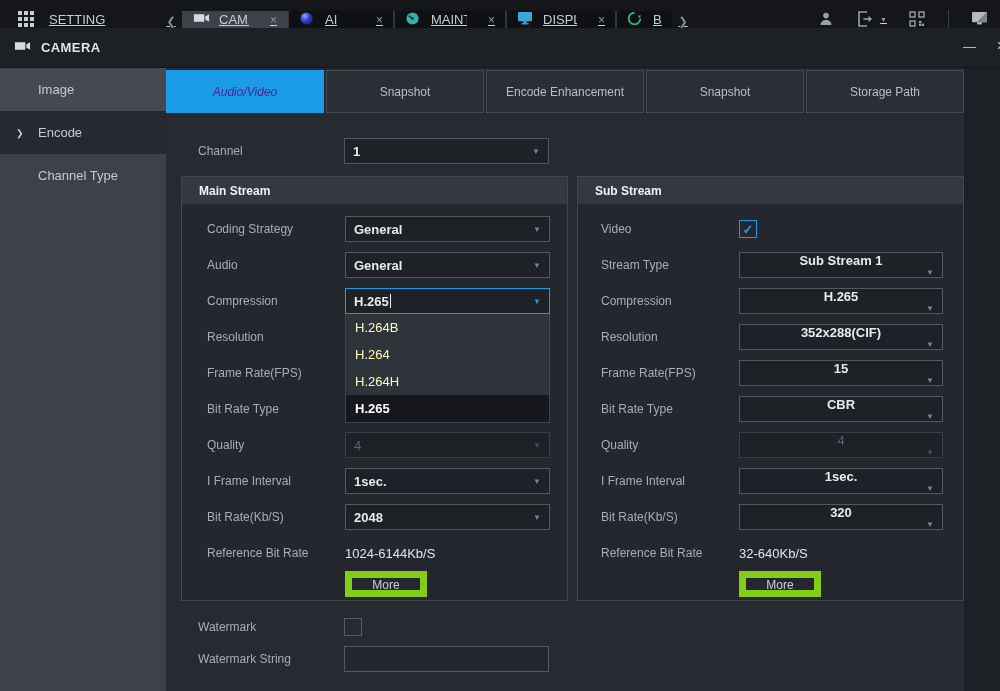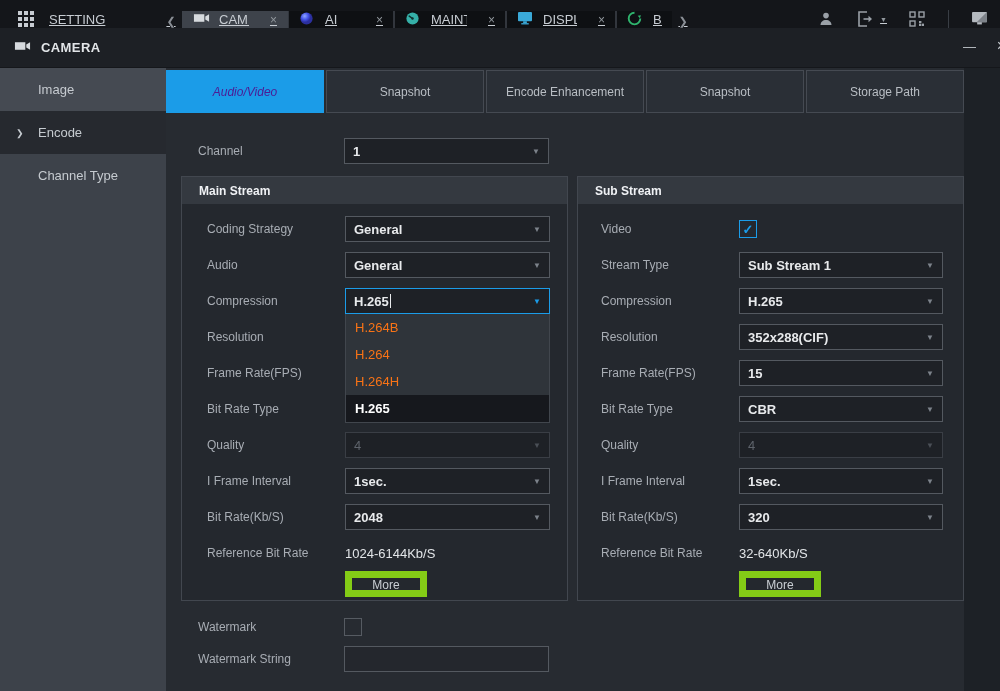--- a/index.html
+++ b/index.html
@@ -67,27 +67,27 @@
   .freerows { margin-left:32px; }
   .wm-row1 { margin-top:10px; height:32px; display:flex; align-items:center; }
   .wm-row2 { height:32px; display:flex; align-items:center; }
 
   
   .panels { display:flex; gap:9px; margin:12px 0 0 15px; }
   .panel { position:relative; width:391px; height:425px; background:#24282e; border:1px solid #42474f; overflow:visible; }
   .panel-hd { height:27px; background:#343940; display:flex; align-items:center; padding-left:17px; color:#f0f2f5; font-size:12px; font-weight:bold; }
   .panel-bd { padding:7px 0 0 25px; }
   .panel.sub .panel-bd { padding-left:23px; }
-  .panel.sub .select { width:204px; }
+  .panel.sub .select { width:204px;flex-direction:column; }
   .morerow { height:30px; display:flex; align-items:flex-start; }
   .morerow .morebtn { margin-left:138px; }
 
   
   .ddlist { position:absolute; left:163px; top:137px; width:205px; background:#2f343a; border:1px solid #41464d; border-top:none; z-index:5; }
-  .dditem { height:27px; display:flex; align-items:center; padding-left:9px; color:#f97316; font-size:13px; }
+  .dditem { height:27px; display:flex; align-items:center; padding-left:9px; color:#fef9c3; font-size:13px; }
   .dditem.sel { background:#16181d; color:#ffffff; font-weight:bold; }
 
   svg { display:block; }
 </style>
 </head>
 <body>
 
 <div class="screen">
 
   <div class="topbar">

